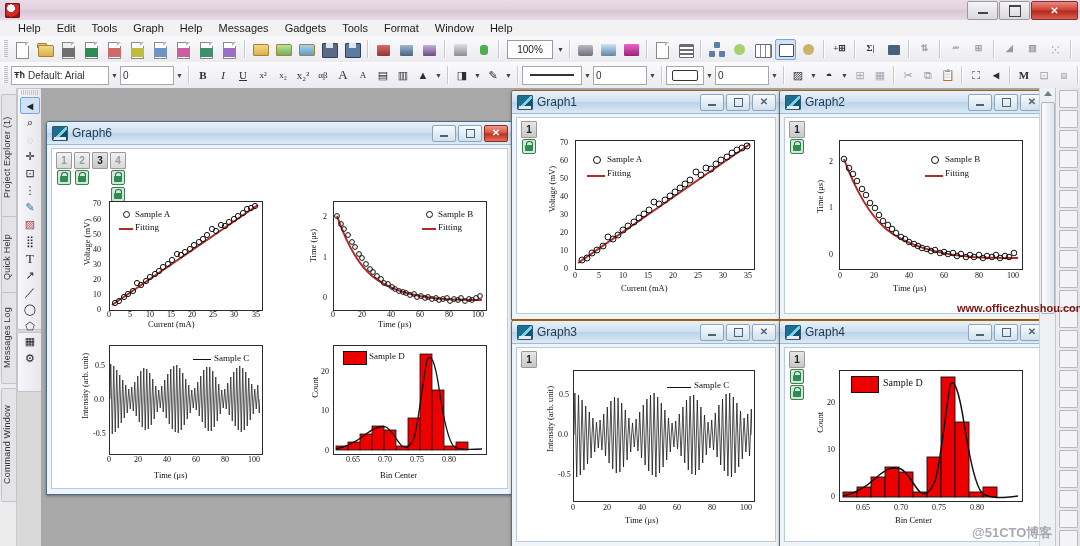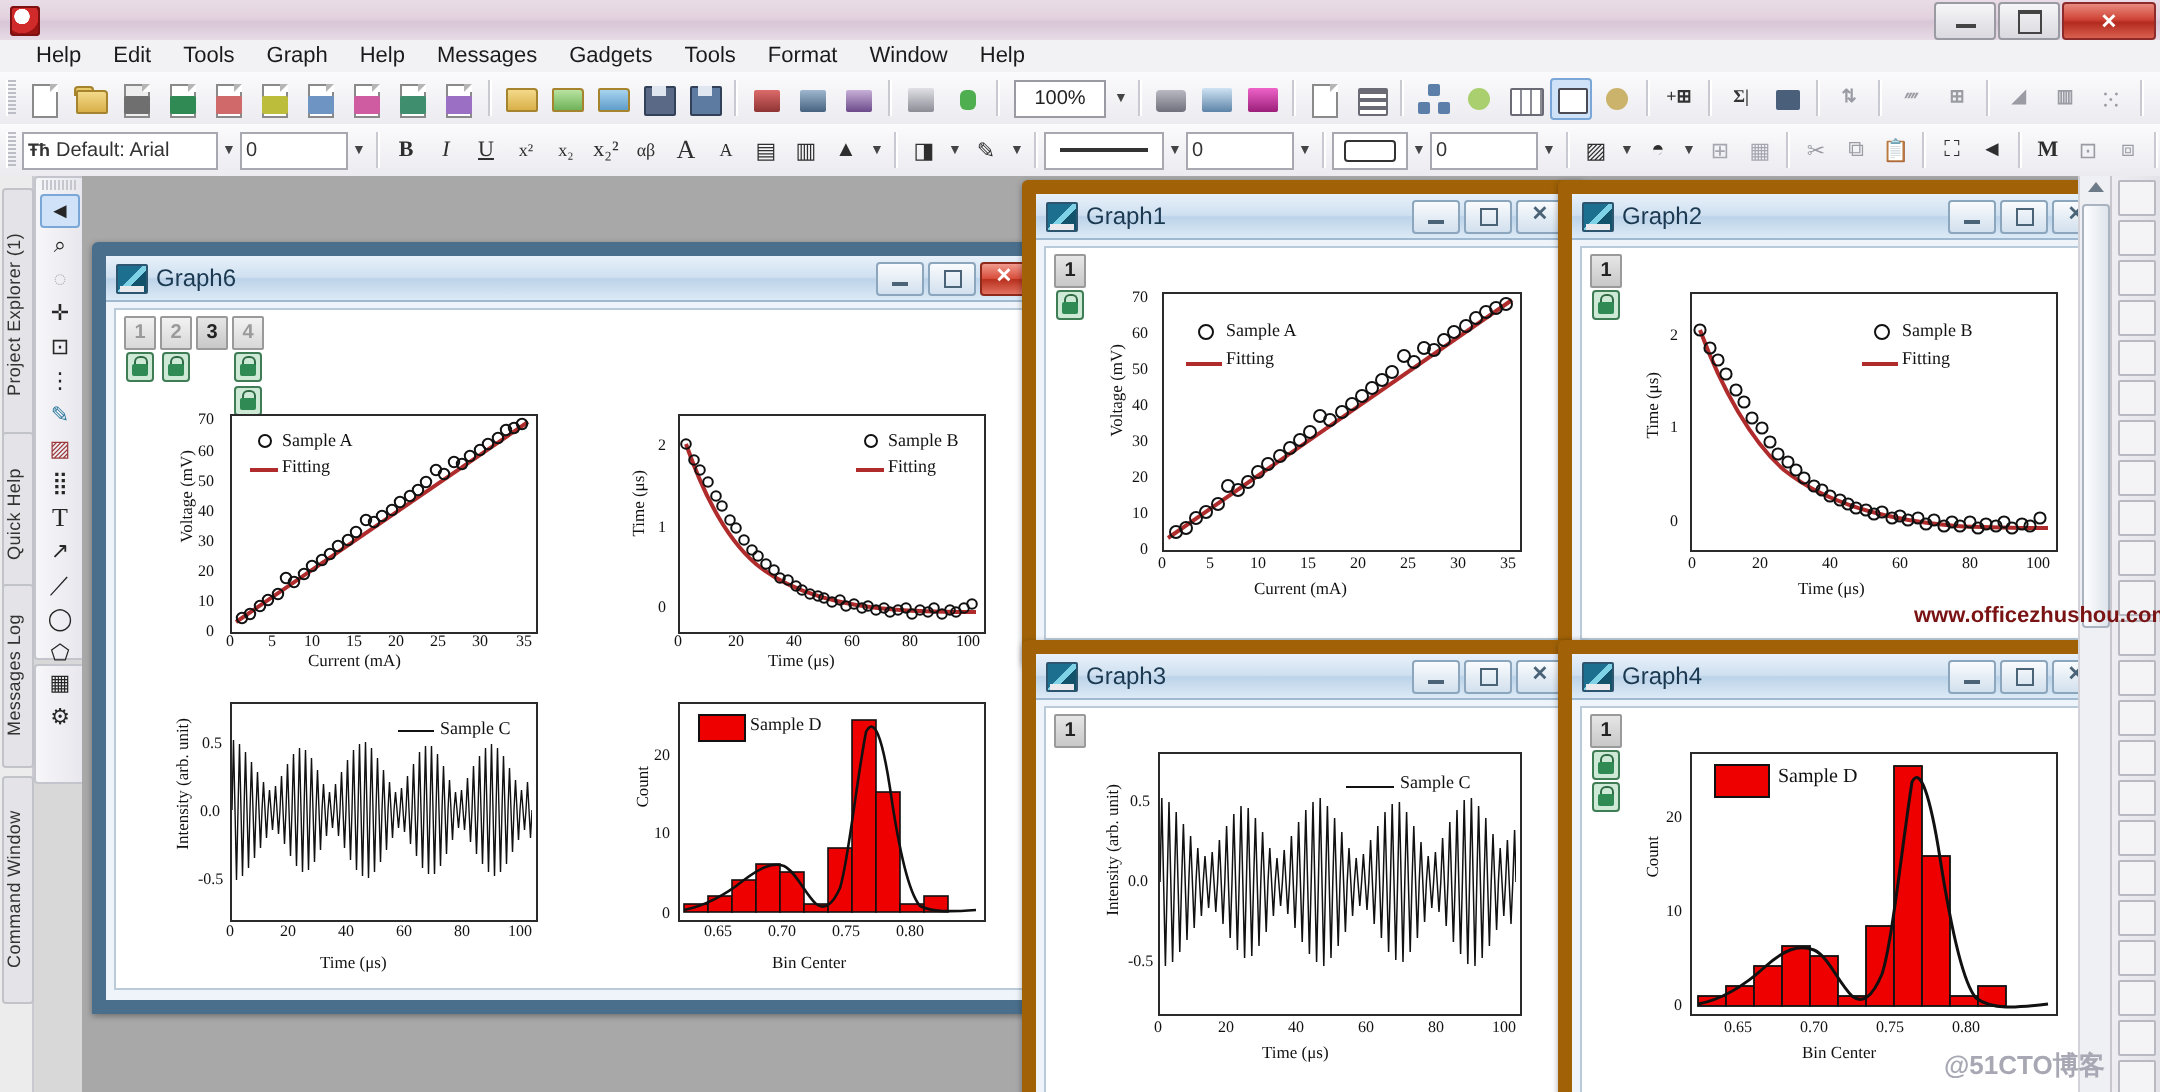--- a/index.html
+++ b/index.html
@@ -80,21 +80,21 @@
   .tpi{width:20px;height:17px;margin:0 auto;position:relative;display:flex;align-items:center;justify-content:center;
     font-size:11px;color:#262626;font-family:"Liberation Serif",serif;}
   .tpi.sel{background:#cfe2f7;border:1px solid #7aa7d8;border-radius:2px;width:18px;height:15px;}
   .lowerpal{position:absolute;left:17px;top:332px;width:24px;height:58px;
     background:linear-gradient(to right,#f7f7fa,#e6e6ec);border:1px solid #c4c4cc;border-radius:2px;}
 
   
   .workspace{position:absolute;left:41px;top:88px;width:1039px;height:458px;background:#a8a8a8;}
 
   
-  .win{position:absolute;background:#eef4fa;border:7px solid #a16207;border-radius:3px 3px 0 0;
+  .win{position:absolute;background:#eef4fa;border:1px solid #a16207;border-radius:3px 3px 0 0;
     box-shadow:0 1px 3px rgba(0,0,0,.35);}
   .win-tb{height:22px;border-radius:2px 2px 0 0;display:flex;align-items:center;padding:0 2px;
     background:linear-gradient(to bottom,#e8f1fa 0%,#cfe0f0 48%,#bcd3e9 52%,#dceaf6 100%);
     border-bottom:1px solid #9fb9d0;}
   .win-ico{width:14px;height:13px;margin:0 4px 0 3px;flex:none;border:1px solid #2d5570;border-radius:1px;
     background:linear-gradient(135deg,#1d6f8f 0 45%,#7fd2e6 46% 60%,#12526b 61% 100%);position:relative;}
   .win-ico:after{content:"";position:absolute;left:1px;bottom:0;right:1px;height:3px;background:#e9e9ee;}
   .win-title{font-size:12px;color:#1b3a52;white-space:nowrap;}
   .win-btns{margin-left:auto;display:flex;gap:2px;padding-right:2px;}
   .wbs{width:22px;height:15px;border:1px solid #8ba6bd;border-radius:2px;

